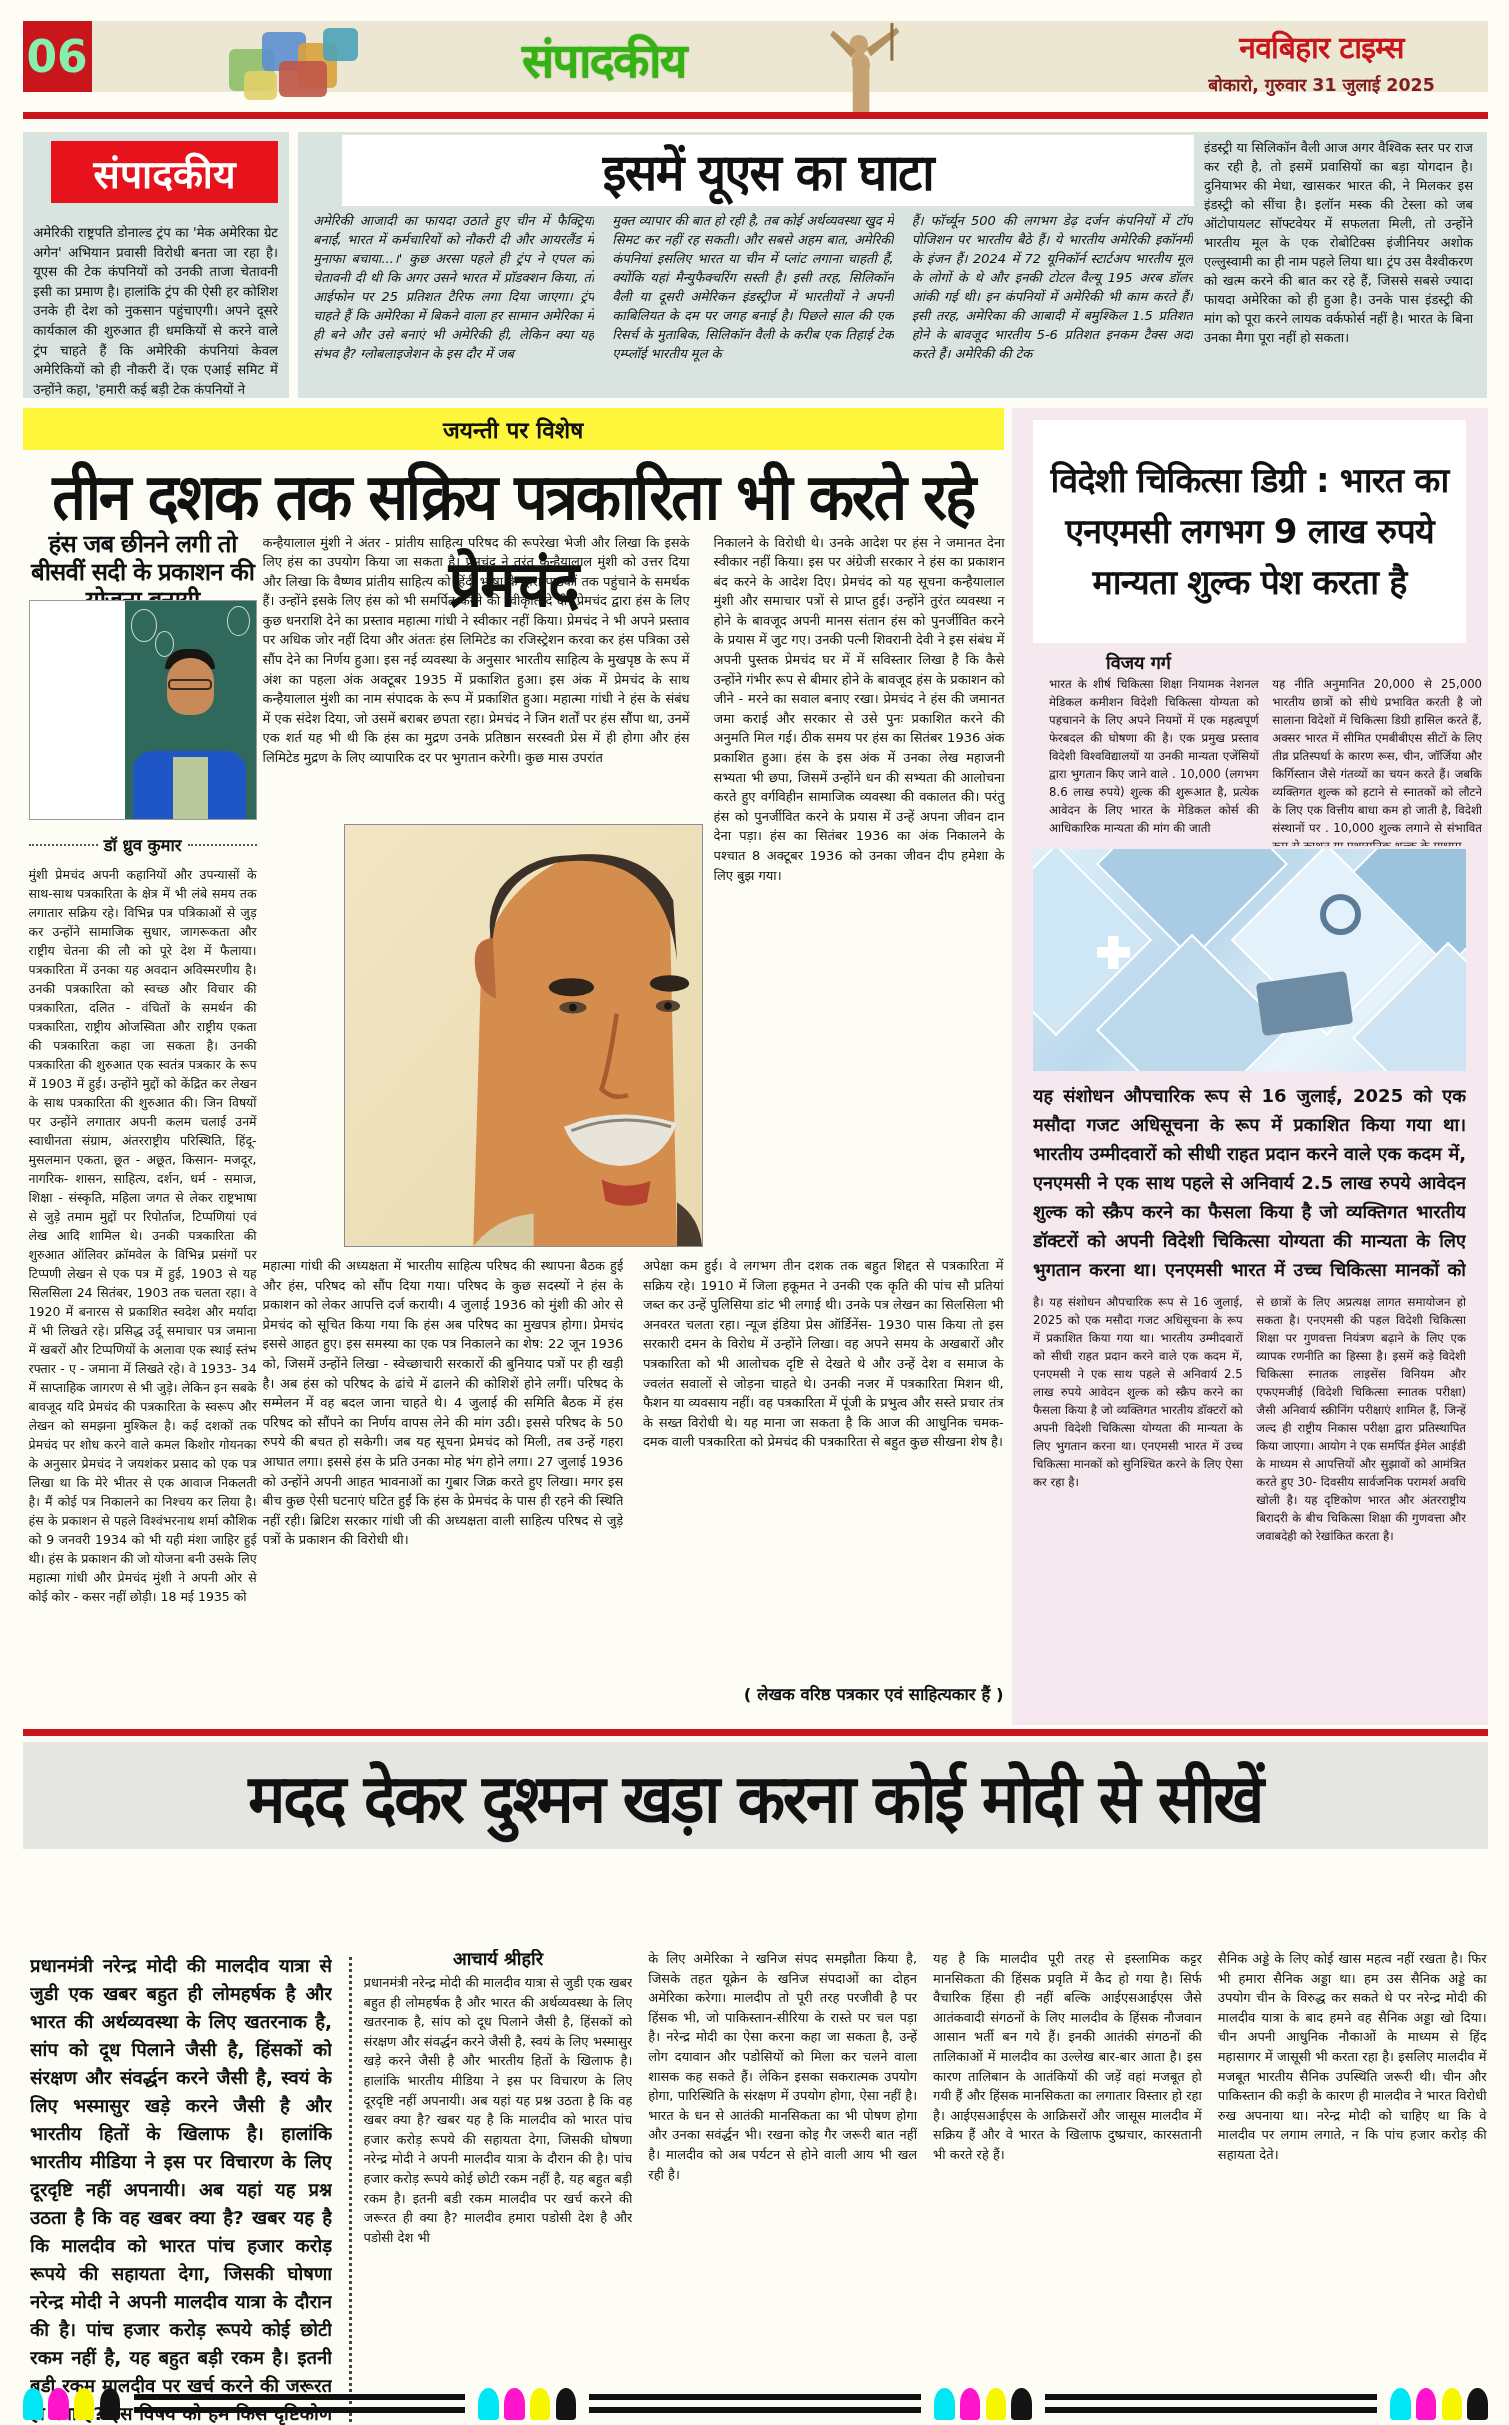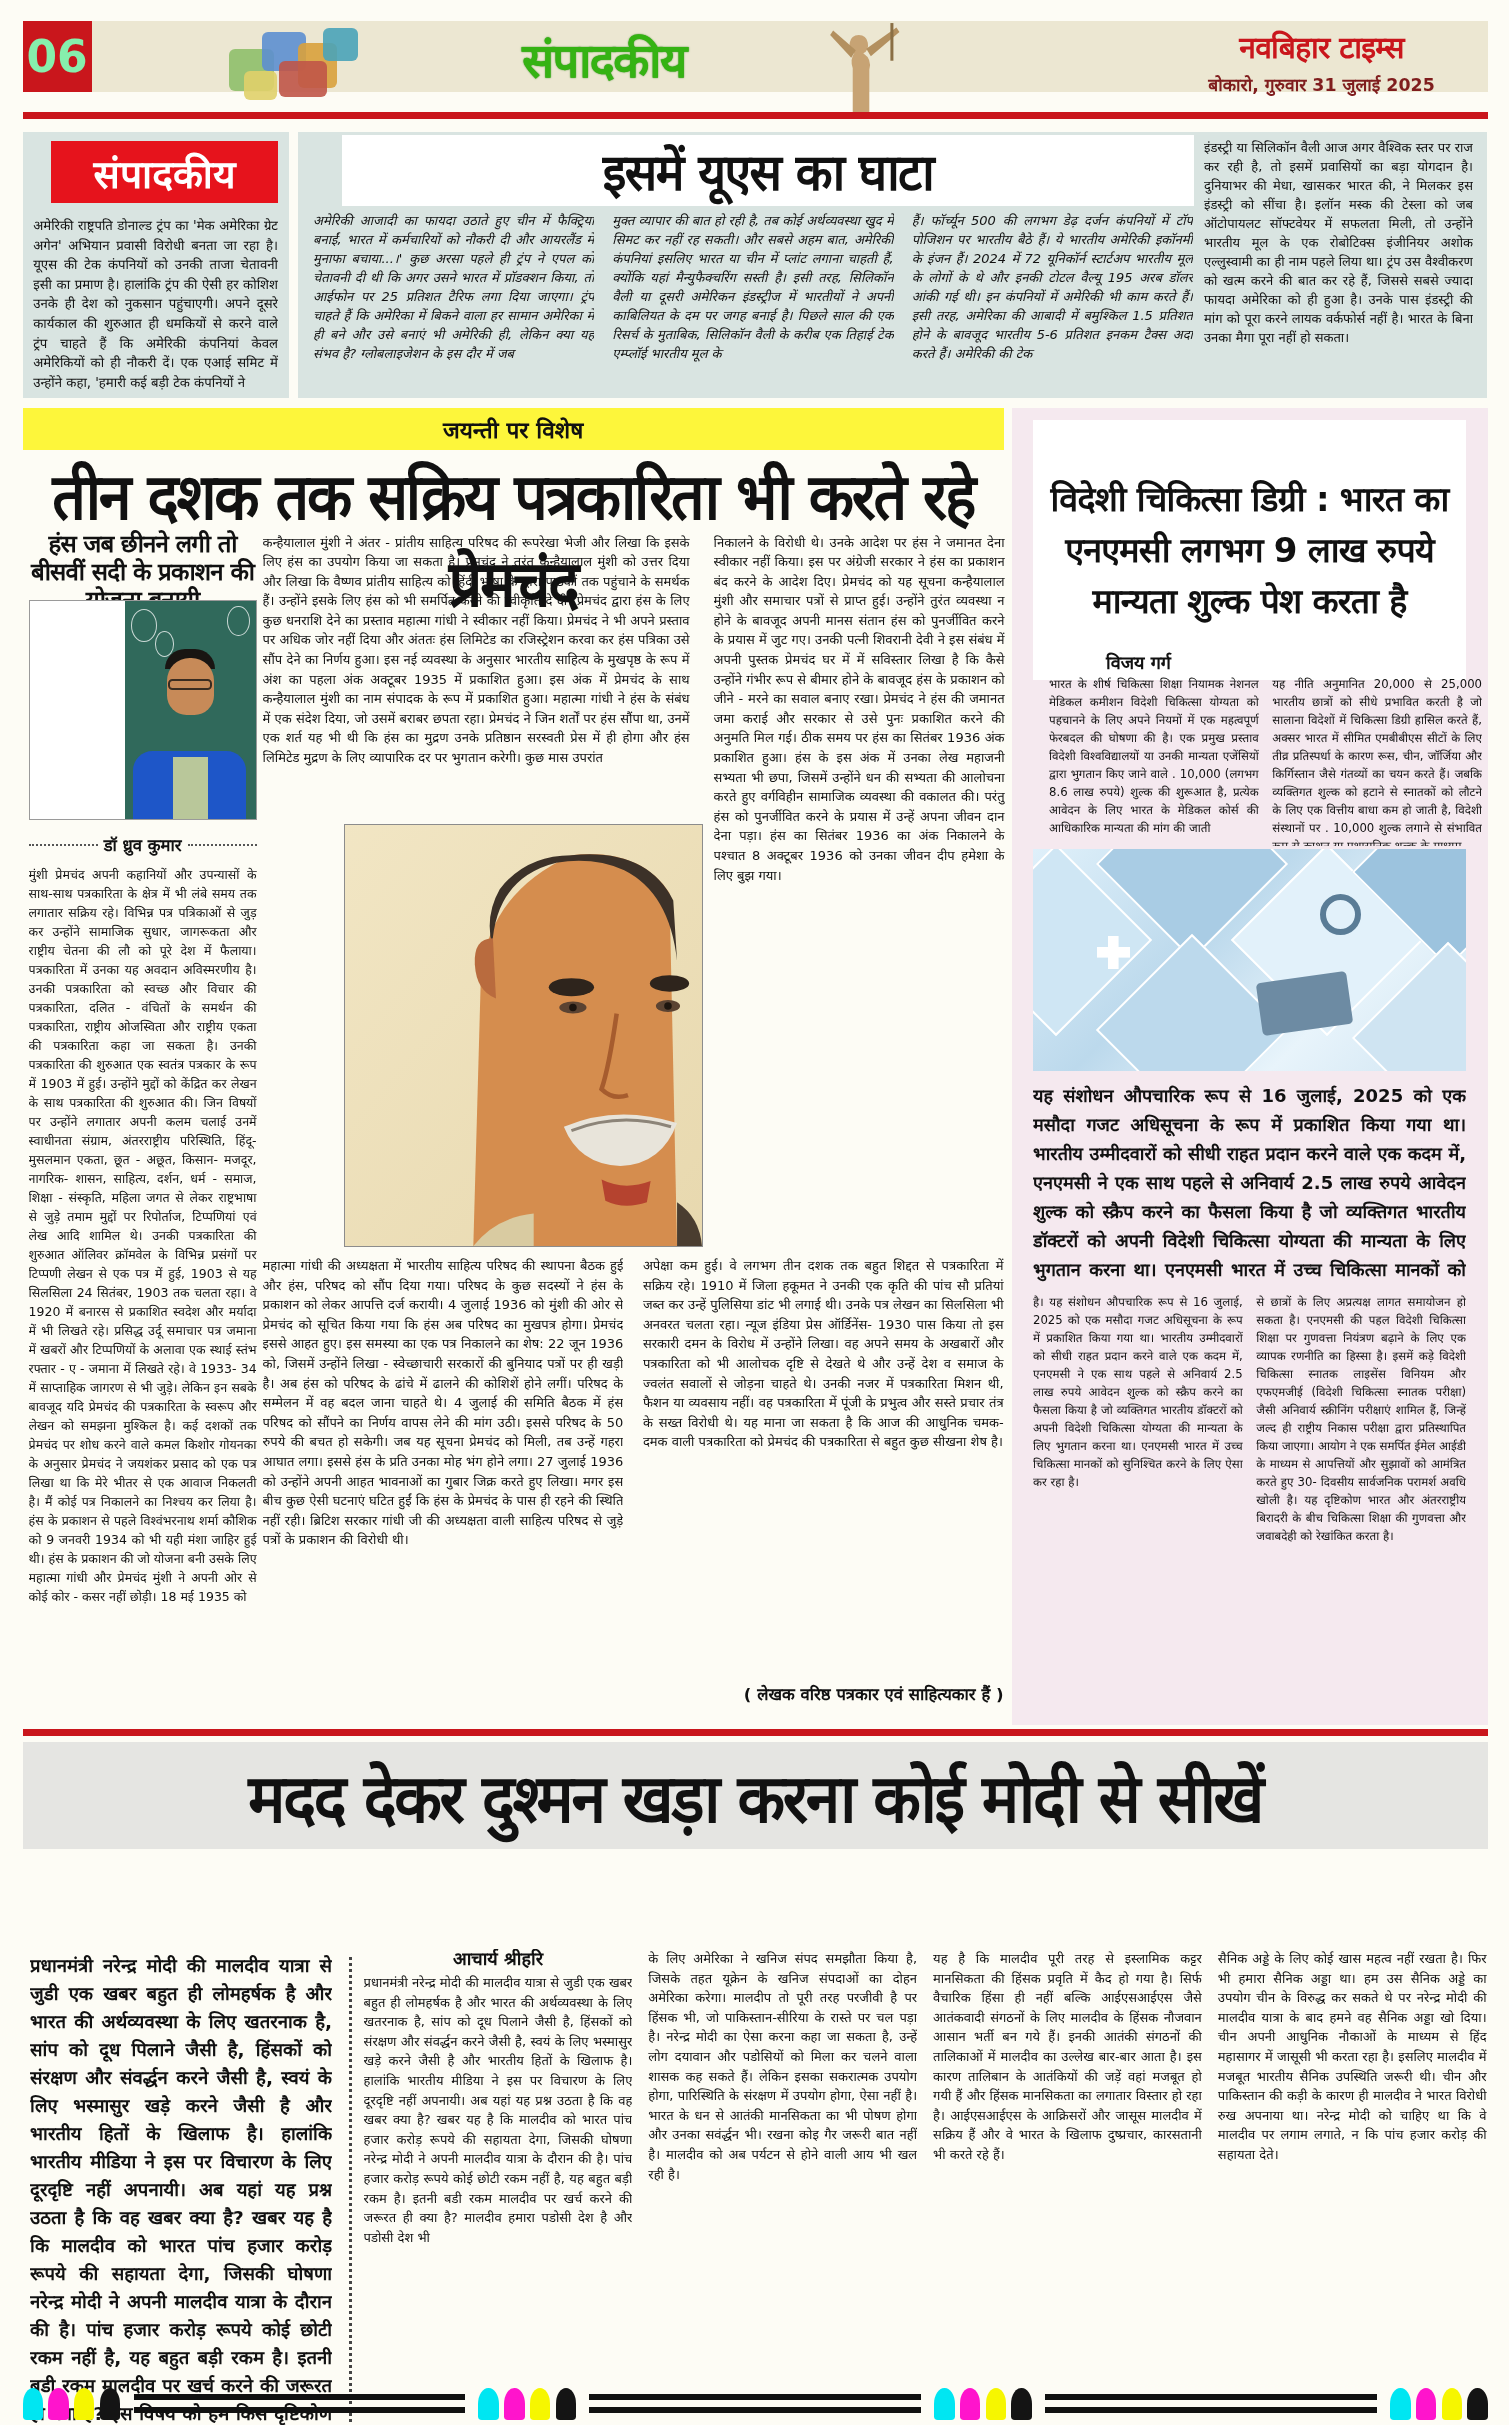--- a/index.html
+++ b/index.html
@@ -25,21 +25,21 @@
   .mast-right { left:1178px; top:26px; width:287px; text-align:center; }
   .paper-name { color:#c9161c; font-size:30px; font-weight:bold; letter-spacing:-0.8px; }
   .dateline { color:#7f1d1d; font-size:17.4px; font-weight:bold; margin-top:4.5px; }
   .red-rule { left:22.6px; width:1465px; height:6.8px; background:#c9161c; }
 
   
   .edit-box { left:22.6px; top:132px; width:266px; height:266px; background:#d9e4e1; padding:9px 10.6px; }
   .edit-banner { margin-left:18px; height:62px; background:#e6131c; color:#fff;
                  display:flex; align-items:center; justify-content:center;
                  font-size:39px; font-weight:bold; }
-  .edit-body { margin-top:13px; font-size:13.2px; line-height:19.6px; height:174px; }
+  .edit-body { margin-top:20px; font-size:13.2px; line-height:19.6px; height:174px; }
 
   .us-art { left:298px; top:132px; width:1189px; height:266px; background:#d9e4e1; }
   .us-headbox { position:absolute; left:44px; top:3px; width:852px; height:71px; background:#fff;
                 display:flex; align-items:center; justify-content:center; }
   .us-headline { font-size:48px; font-weight:bold; letter-spacing:-1.5px; transform:scaleY(1.05); }
   .us-cols { position:absolute; left:15px; top:79px; width:880px; height:181px; display:flex; gap:18px;font-style:italic; }
   .us-col { flex:1; font-size:13px; line-height:19px; overflow:hidden; }
   .us-col4 { position:absolute; left:906px; top:6px; width:269px; height:254px;
              font-size:13px; line-height:19px; overflow:hidden; }
 
@@ -77,21 +77,21 @@
                    font-size:13px; line-height:19.6px; overflow:hidden; }
   .portrait { position:absolute; left:321px; top:296px; width:359px; height:423px;
               border:0.8px solid #8c8c8c; background:#efe2bd; z-index:3; }
   .prem-below { position:absolute; left:240px; top:728px; width:741px; height:423px; display:flex; gap:19.6px; }
   .prem-below .bcol { flex:1; font-size:13px; line-height:19.6px; overflow:hidden; }
   .signoff { position:absolute; left:240px; top:1154px; width:741px; text-align:right;
              font-size:16.6px; font-weight:bold; }
 
   
   .med { left:1012px; top:408px; width:476px; height:1317px; background:#f5e9ef; }
-  .med-headbox { position:absolute; left:21px; top:12px; width:433px; height:260px; background:#fff;
+  .med-headbox { position:absolute; left:21px; top:12px; width:433px; height:223px; background:#fff;
                  display:flex; align-items:center; justify-content:center; padding:10px 12px; }
   .med-headline { font-size:34px; line-height:51px; font-weight:bold; text-align:center; letter-spacing:-0.8px; }
   .med-byline { position:absolute; left:21px; top:242px; width:211px; text-align:center;
                 font-size:18px; font-weight:bold; }
   .med-cols1 { position:absolute; left:37px; top:267px; width:433px; height:171px; display:flex; gap:13.6px; }
   .med-col { flex:1; font-size:11.7px; line-height:18px; overflow:hidden; }
   .med-img { position:absolute; left:21px; top:441px; width:433px; height:222px; overflow:hidden;
              background:linear-gradient(135deg,#dff0fa 0%,#bcd9ec 40%,#e8f4fb 70%,#cfe4f2 100%); }
   .diam { position:absolute; transform:rotate(45deg); border:2.3px solid #fff; }
   .med-bold { position:absolute; left:21px; top:673px; width:433px; height:202px;

